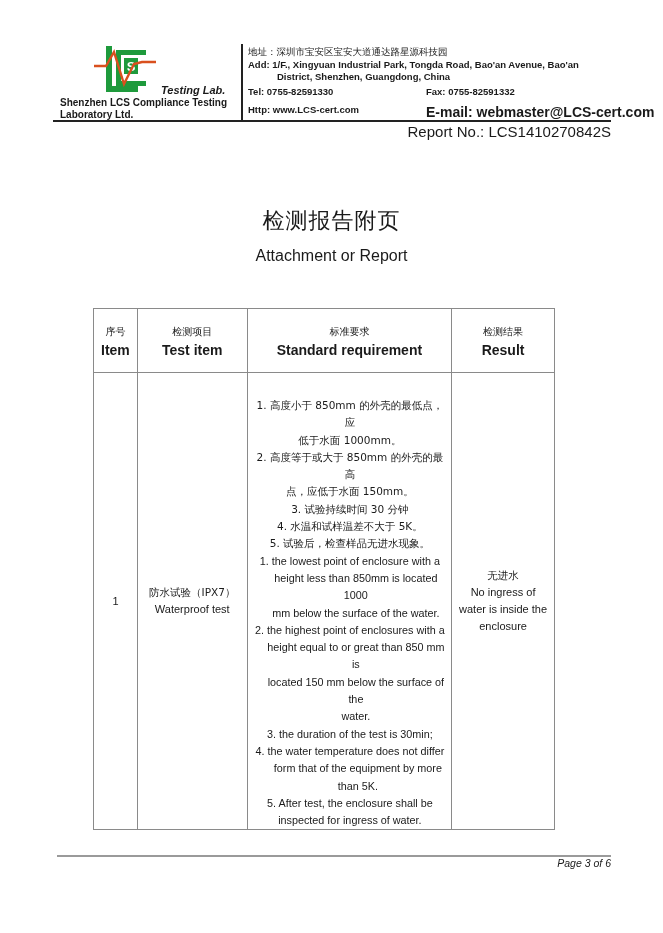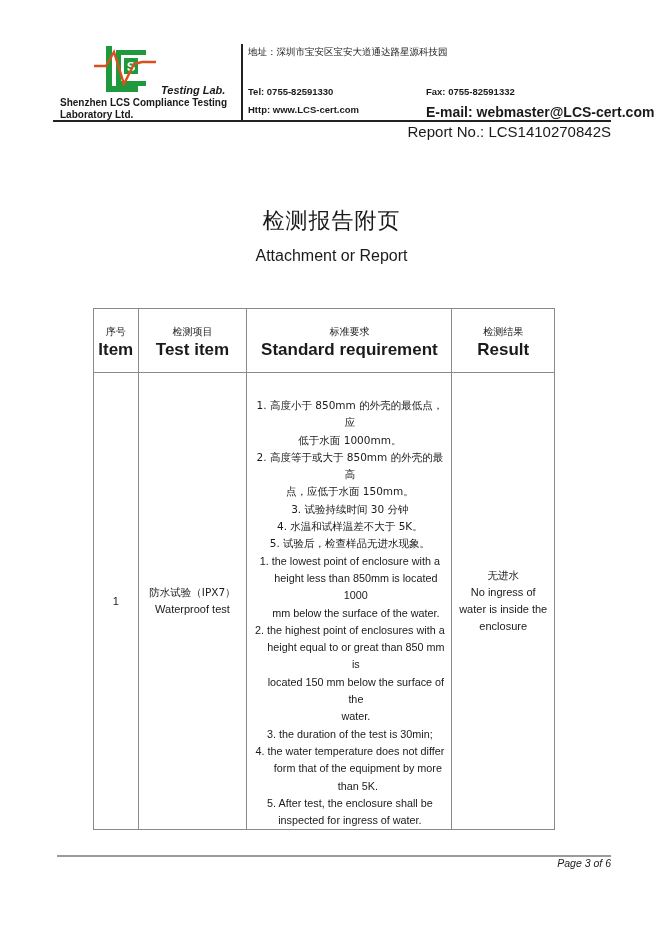--- a/index.html
+++ b/index.html
@@ -28,21 +28,21 @@
     
     table.att {
       position: absolute; left: 93px; top: 308px; width: 462px; border-collapse: collapse;
       font-size: 11px; line-height: 17px;
     }
     table.att td, table.att th {
       border: 1px solid #8a8a8a; padding: 0; vertical-align: middle; text-align: center; font-weight: normal;
     }
     table.att thead th { height: 63px; }
     .th-cn { display: block; font-family: "DejaVu Sans", sans-serif; font-size: 10px; line-height: 18px; }
-    .th-en { display: block; font-weight: bold; font-size: 17px; line-height: 18px; }
+    .th-en { display: block; font-weight: bold; font-size: 14px; line-height: 18px; }
     .col1 { width: 45px; } .col2 { width: 117px; margin-top: 13px; } .col3 { width: 222px; } .col4 { width: 110px; }
     table.att tbody td { height: 399px; }
     .req { text-align: left; vertical-align: top !important; padding: 24px 5px 0 6px !important; font-size: 10.8px; line-height: 17.3px; }
     .req .cn { font-family: "DejaVu Sans", sans-serif; font-size: 10.5px; }
     .req .hang { padding-left: 12px; display: block; }
     .req .hang2 { padding-left: 16px; display: block; }
     .item-cn { display: block; font-family: "DejaVu Sans", sans-serif; font-size: 10.5px; }
     .result-cn { display: block; font-family: "DejaVu Sans", sans-serif; font-size: 10.5px; }
     
     .hline-bottom { left: 57px; top: 855px; width: 554px; height: 2px; background: #9a9a9a; }
@@ -65,20 +65,22 @@
   </svg>
 </div>
 <div class="abs testing-lab">Testing Lab.</div>
 <div class="abs company">
   <div>Shenzhen LCS Compliance Testing</div>
   <div>Laboratory Ltd.</div>
 </div>
 <div class="abs vdivider"></div>
 <div class="abs addr-cn">地址：深圳市宝安区宝安大道通达路星源科技园</div>
 <div class="abs addr-en">
+  <span>Add: 1/F., Xingyuan Industrial Park, Tongda Road, Bao'an Avenue, Bao'an</span>
+  <span class="indent">District, Shenzhen, Guangdong, China</span>
 </div>
 <div class="abs tel">Tel: 0755-82591330</div>
 <div class="abs fax">Fax: 0755-82591332</div>
 <div class="abs http">Http: www.LCS-cert.com</div>
 <div class="abs email">E-mail: webmaster@LCS-cert.com</div>
 <div class="abs hline-top"></div>
 <div class="abs report-no">Report No.: LCS1410270842S</div>
 
 <div class="abs title-cn">检测报告附页</div>
 <div class="abs title-en">Attachment or Report</div>

